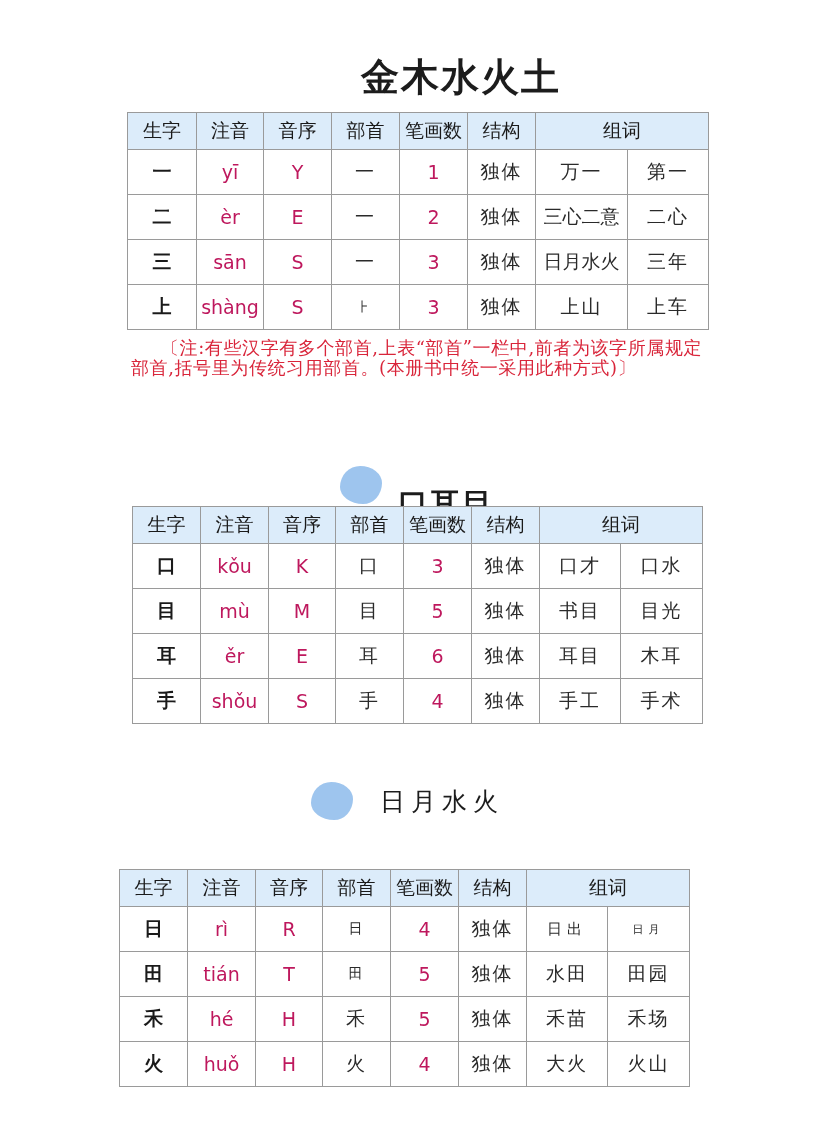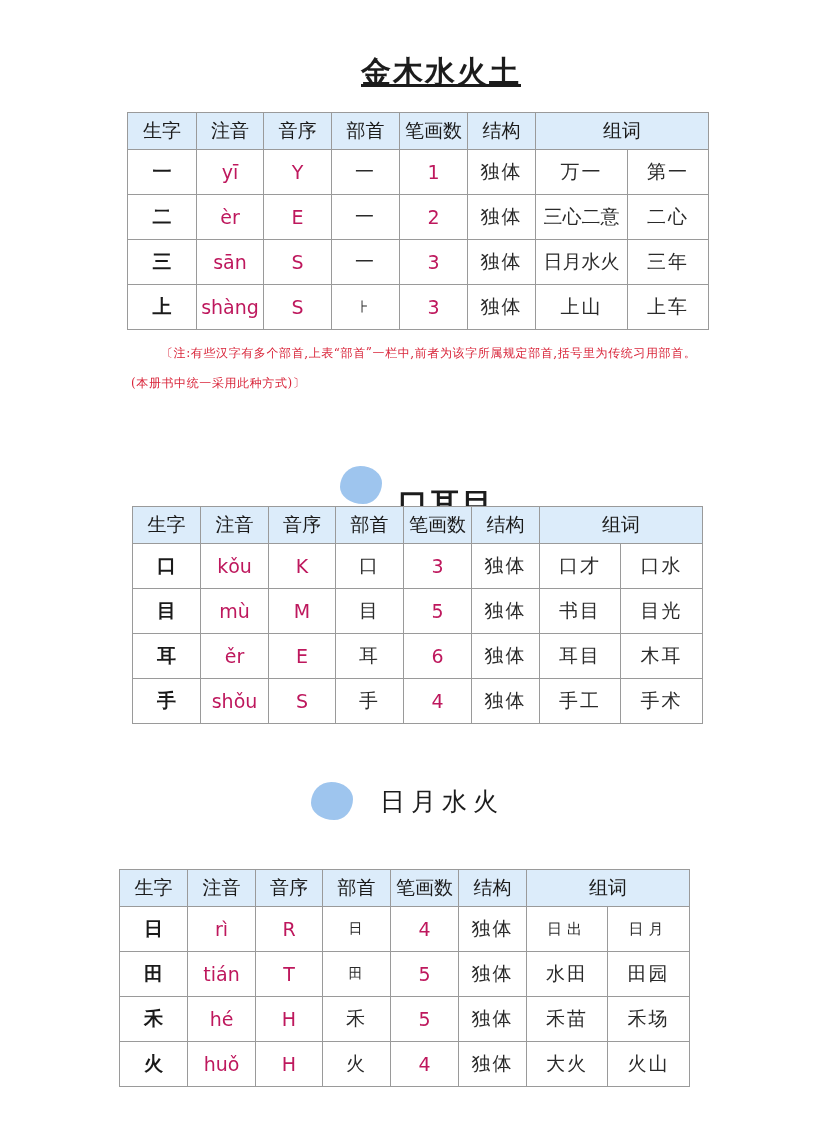--- a/index.html
+++ b/index.html
@@ -12,27 +12,27 @@
                 border: 1.5px solid #4a4a4a; }
   table.chars td, table.chars th { border: 1px solid #9a9a9a; text-align: center;
                 padding: 0; overflow: hidden; white-space: nowrap; }
   table.chars th { background: #dcecfa; font-weight: normal; font-size: 19px;
                    font-family: Liberation Sans, sans-serif; color: #1a1a1a; height: 36px; }
   table.chars td { height: 44px; font-size: 19px; }
   td.char { font-weight: bold; font-size: 21px; font-family: "DejaVu Sans", sans-serif; }
   td.latin { font-family: "DejaVu Sans", sans-serif; font-size: 19px; color: #be185d; }
   td.kai { font-family: "DejaVu Serif", serif; font-size: 17px; color: #2a2a2a; letter-spacing: 2px; }
   .note { position: absolute; left: 131px; top: 338px; width: 576px; color: #d9253a;
-          font-family: "DejaVu Serif", serif; font-size: 12px; line-height: 30px;
+          font-family: "DejaVu Serif", serif; font-size: 18px; line-height: 20px;
           text-indent: 30px; letter-spacing: 0.6px; }
 </style>
 </head>
 <body>
 
-<div class="title" style="left:361px; top:52px; font-size:30px;text-decoration:underline;">金木水火土</div>
+<div class="title" style="left:361px; top:52px; font-size:38px;">金木水火土</div>
 
 <table class="chars" style="left:127px; top:112px; width:581px;">
   <colgroup>
     <col style="width:69px">
       <col style="width:67px">
       <col style="width:68px">
       <col style="width:68px">
     <col style="width:68px">
       <col style="width:68px">
       <col style="width:92px">
@@ -185,21 +185,21 @@
     <th colspan="2">组词</th>
   </tr>
   <tr>
     <td class="char">日</td>
     <td class="latin">rì</td>
     <td class="latin">R</td>
     <td class="kai" style="font-size:14px;">日</td>
     <td class="latin">4</td>
     <td class="kai">独体</td>
     <td class="kai" style="font-size:15px; letter-spacing:5px;text-align:center;">日出</td>
-    <td class="kai" style="font-size:15px; letter-spacing:5px;">日月</td>
+    <td class="kai" style="font-size:11px; letter-spacing:5px;">日月</td>
   </tr>
   <tr>
     <td class="char">田</td>
     <td class="latin">tián</td>
     <td class="latin">T</td>
     <td class="kai" style="font-size:14px;">田</td>
     <td class="latin">5</td>
     <td class="kai">独体</td>
     <td class="kai">水田</td>
     <td class="kai">田园</td>

